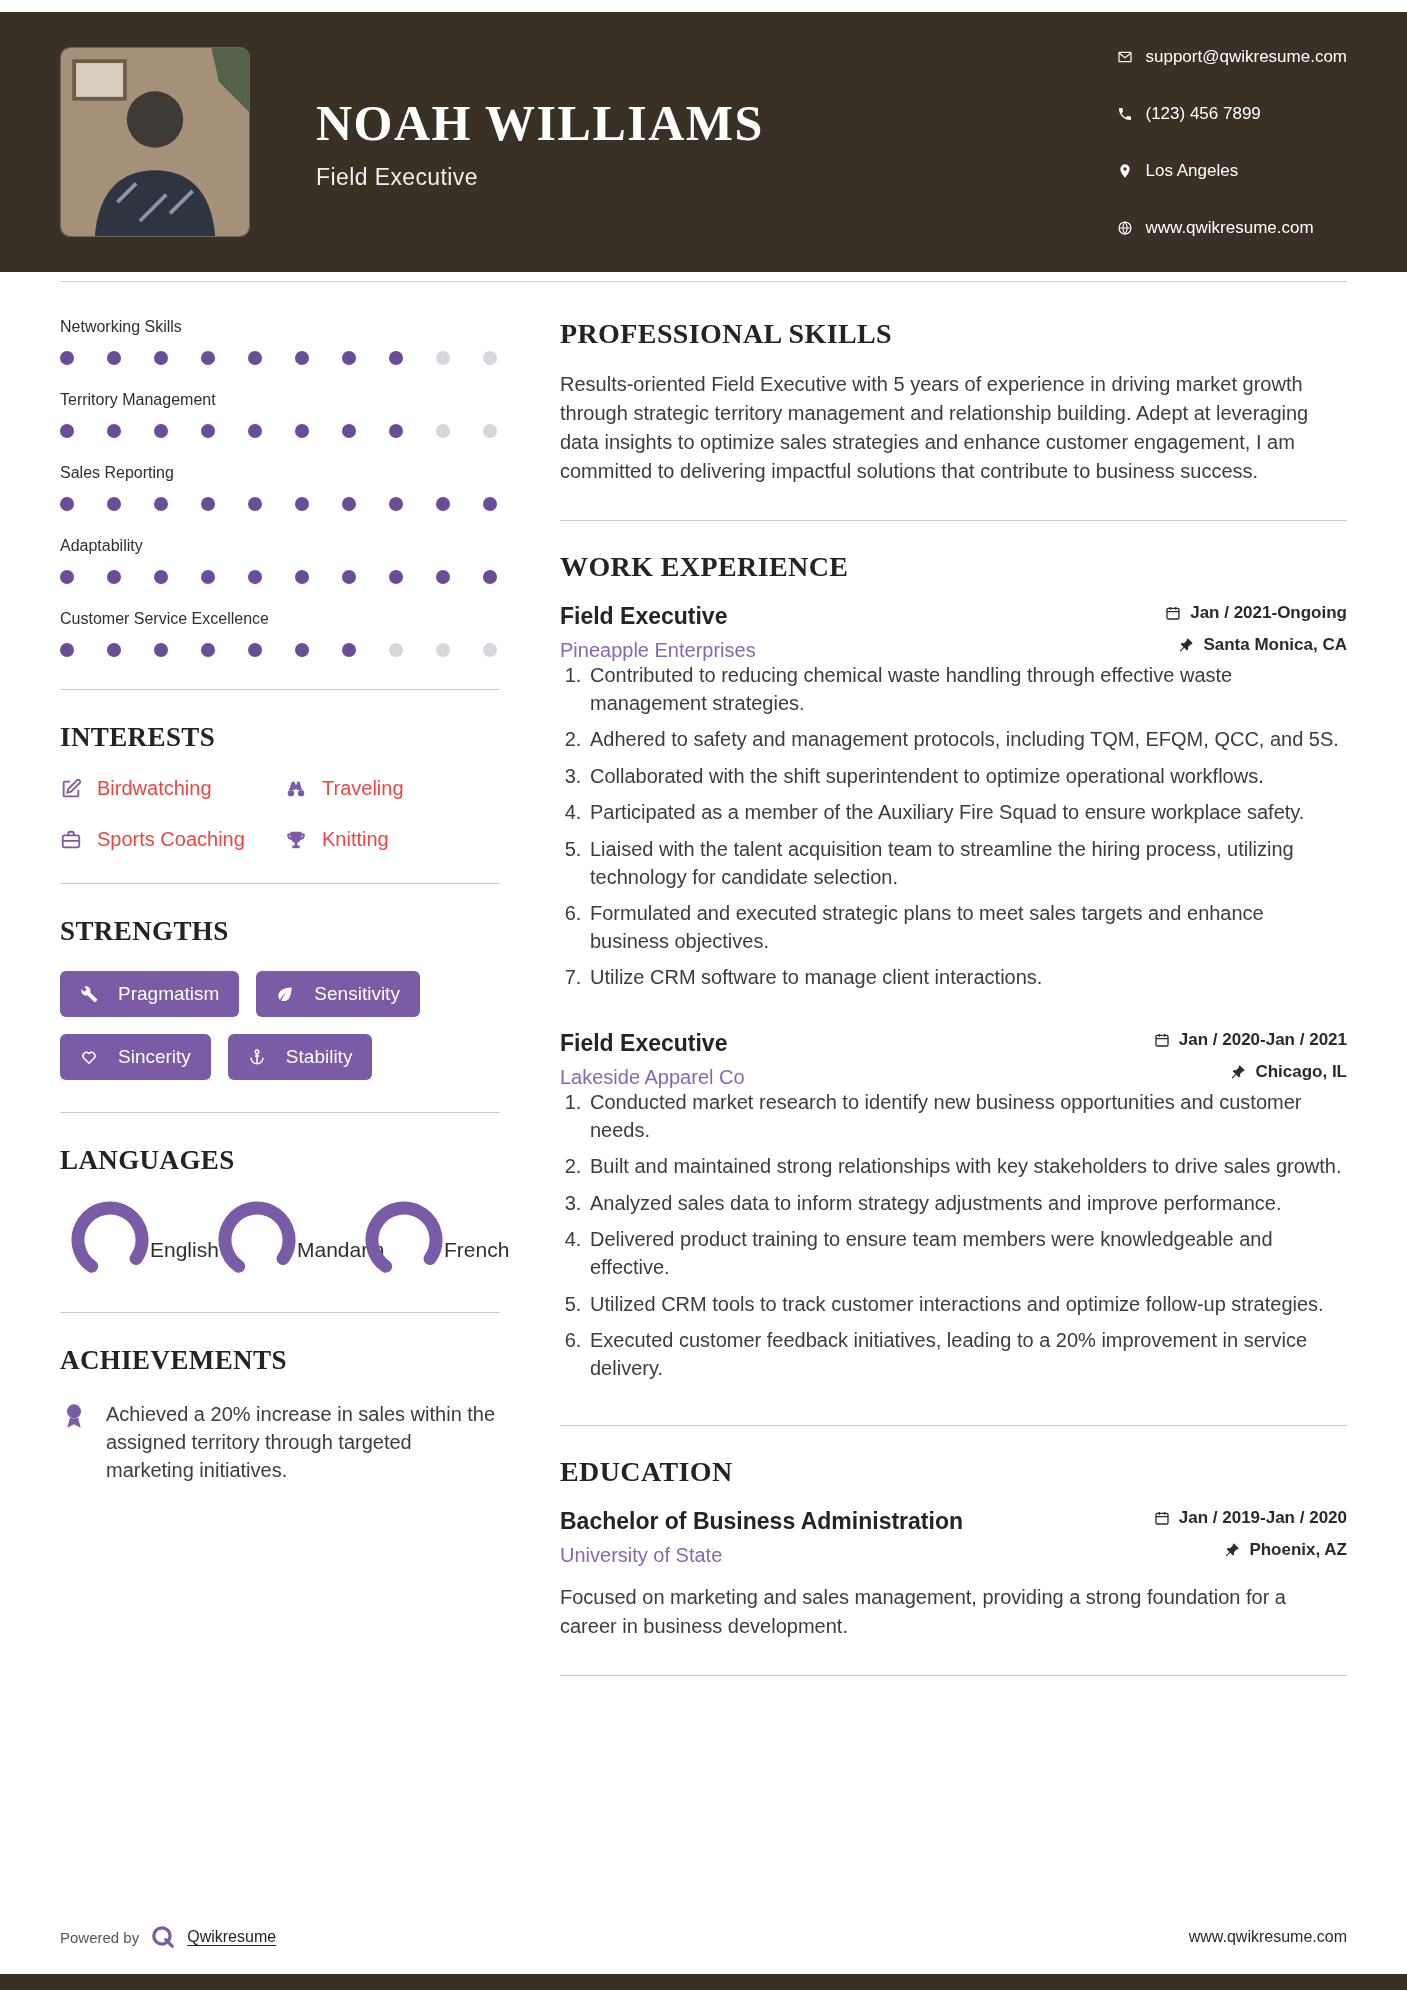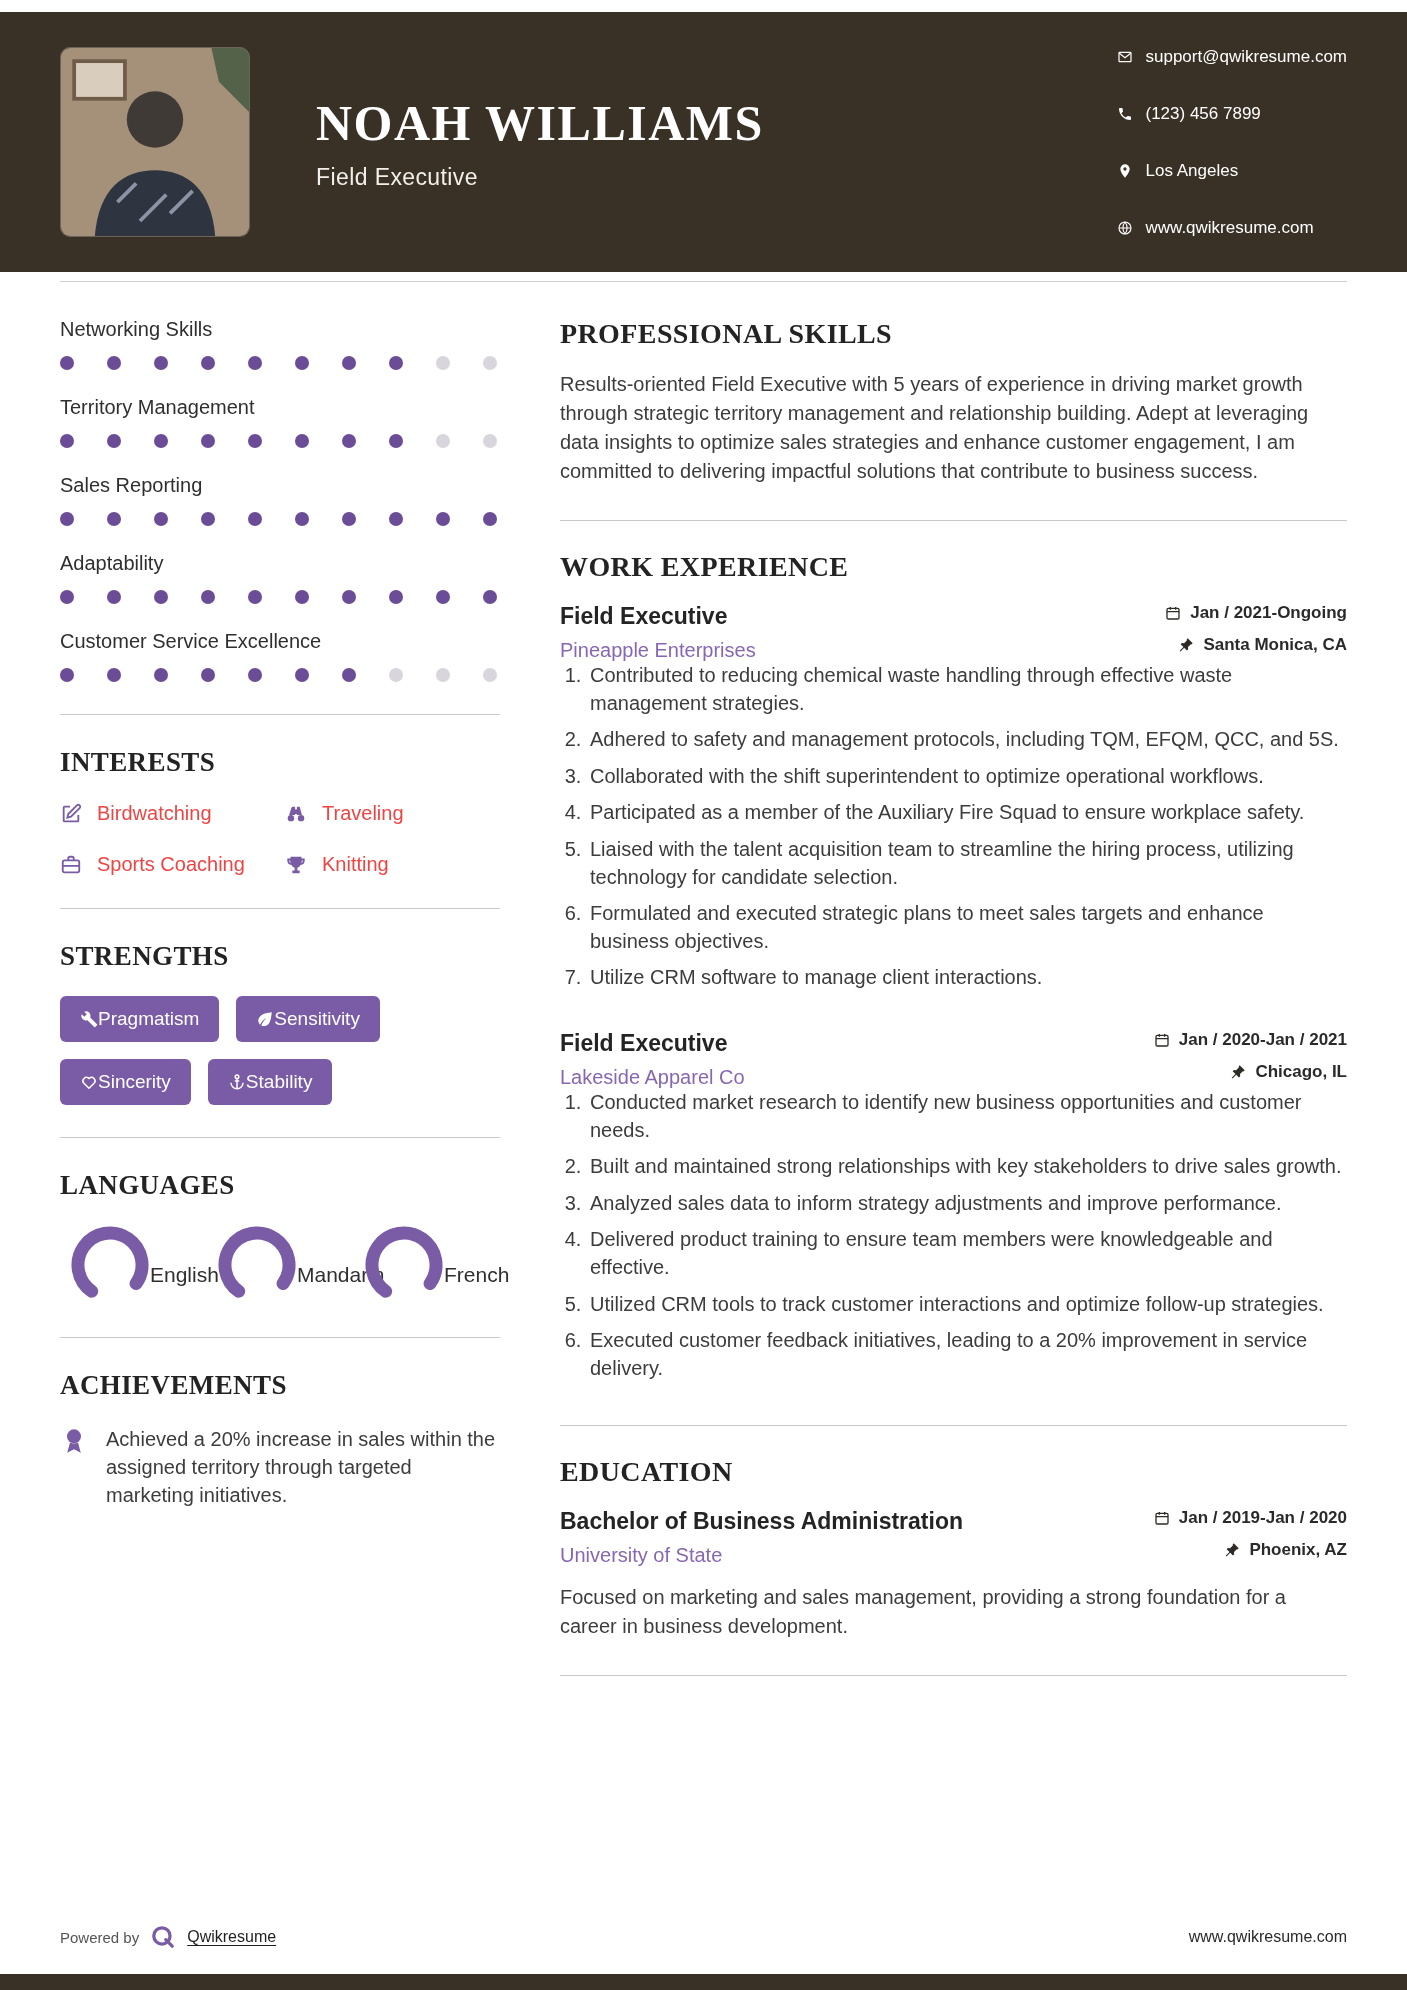--- a/index.html
+++ b/index.html
@@ -22,31 +22,31 @@
   .left{width:440px;flex:none}
   .right{flex:1;min-width:0}
   .lsec{border-bottom:1px solid #c9c9c9;padding-bottom:32px;margin-bottom:32px}
   .lsec.last{border-bottom:none}
   .lhead,.rhead{font-family:"Liberation Serif",serif;font-weight:700;color:#232323;letter-spacing:.4px}
   .lhead{font-size:27px;margin-bottom:24px}
   .rhead{font-size:28px;margin-bottom:20px}
   
   .skill{margin-bottom:26px}
   .skill:last-child{margin-bottom:0}
-  .sname{font-size:20px;color:#2f2f2f;margin-bottom:15px}
+  .sname{font-size:16px;color:#2f2f2f;margin-bottom:15px}
   .dots{display:flex;gap:33px}
   .dot{width:14px;height:14px;border-radius:50%;background:#d8d5dc;flex:none}
   .dot.on{background:#6a4c97}
   
   .igrid{display:grid;grid-template-columns:225px 1fr;row-gap:28px}
   .iitem{display:flex;align-items:center;gap:15px}
   .ilabel{font-size:20px;color:#ef4444}
   
   .pills{display:flex;flex-wrap:wrap;gap:17px}
-  .pill{display:flex;align-items:center;gap:0;background:#7a5ba6;color:#fff;border-radius:6px;padding:12px 20px;font-size:19px}
+  .pill{display:flex;align-items:center;gap:20px;background:#7a5ba6;color:#fff;border-radius:6px;padding:12px 20px;font-size:19px}
   
   .langs{display:flex;gap:67px;padding-left:10px;margin-top:8px}
   .lang{display:flex;flex-direction:row;align-items:center;width:80px}
   .donut{display:block;width:80px;height:80px}
   .llabel{margin-top:20px;font-size:21px;color:#2f2f2f;white-space:nowrap}
   
   .ach{display:flex;gap:18px;margin-bottom:24px}
   .ach:last-child{margin-bottom:0}
   .atext{font-size:20px;line-height:1.4;color:#3c3c3c}
   

